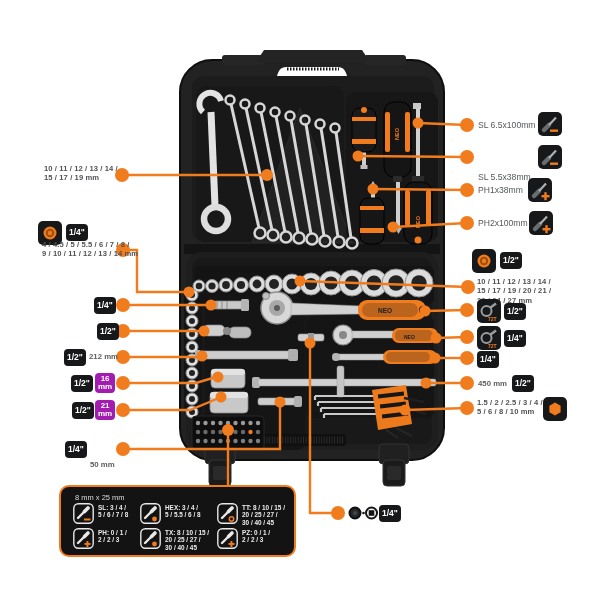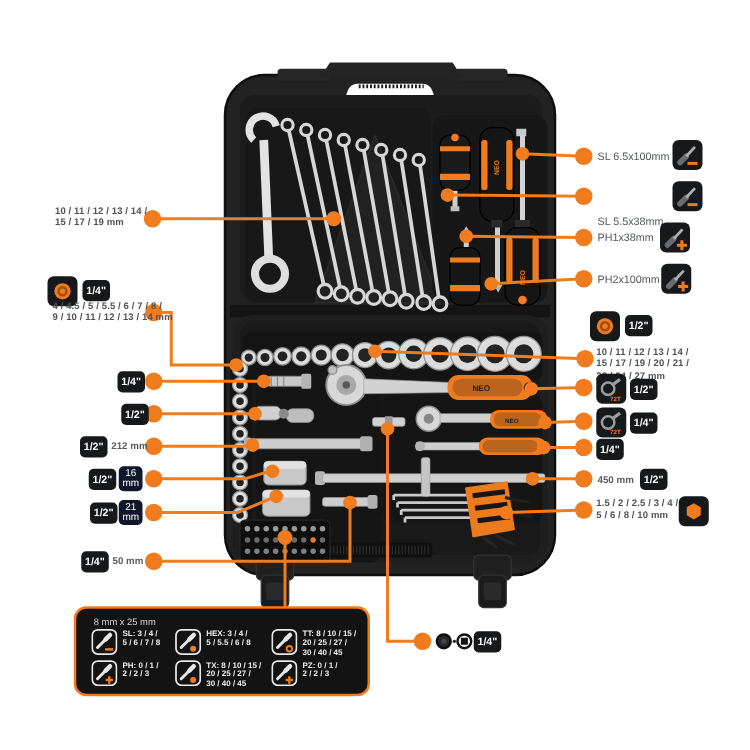--- a/index.html
+++ b/index.html
@@ -4,21 +4,21 @@
 <style>
   html,body{margin:0;padding:0;background:#fff;}
   body{width:600px;height:600px;position:relative;overflow:hidden;
        font-family:"Liberation Sans",sans-serif;}
   .abs{position:absolute;}
   .mm{font-size:7.6px;font-weight:bold;color:#4f5154;line-height:9.4px;letter-spacing:.1px;white-space:nowrap;}
   .sd{font-size:8.6px;font-weight:normal;color:#55575a;white-space:nowrap;}
   .gray{font-size:7.8px;font-weight:bold;color:#5a5c5f;white-space:nowrap;}
   .badge{background:#17181a;color:#fff;font-weight:bold;font-size:8.5px;line-height:1;
          padding:4px 3px;border-radius:4px;display:inline-block;white-space:nowrap;}
-  .badge2{background:#0f172a;color:#fff;font-weight:normal;font-size:8px;line-height:8px;
+  .badge2{background:#a21caf;color:#fff;font-weight:bold;font-size:8px;line-height:8px;
           padding:2px 3px;border-radius:4px;text-align:center;display:inline-block;}
   .icon-sq{width:24px;height:24px;background:#17181a;border-radius:5px;display:flex;
            align-items:center;justify-content:center;}
   .panel{background:#131313;border:2.5px solid #F07C1E;border-radius:10px;}
   .panel-title{font-size:7.5px;color:#d9d9d9;font-weight:normal;white-space:nowrap;}
   .cell-text{font-size:6.4px;color:#ececec;font-weight:bold;line-height:7.3px;white-space:nowrap;}
 </style>
 </head>
 <body>
 
@@ -446,21 +446,21 @@
   <div>mm</div>
 </div>
 
 <div class="abs badge" style="left:72px;top:402px;">1/2"</div>
 <div class="abs badge2" style="left:95px;top:400px;">
   <div>21</div>
   <div>mm</div>
 </div>
 
 <div class="abs badge" style="left:65px;top:441px;">1/4"</div>
-<div class="abs gray" style="left:90px;top:444px;">50 mm</div>
+<div class="abs gray" style="left:90px;top:460px;">50 mm</div>
 
 <div class="abs sd" style="left:478px;top:120px;">SL 6.5x100mm</div>
 <div class="abs icon-sq" style="left:538px;top:112px;">
   <svg width="24" height="24">
       <line x1="6" y1="18" x2="11" y2="13" stroke="#6a6d70" stroke-width="4.5" stroke-linecap="round"></line>
       <line x1="11" y1="13" x2="18" y2="5.5" stroke="#aeb1b4" stroke-width="2.2"></line>
       <rect x="12" y="17.5" width="8" height="2.4" fill="#F07C1E"></rect>
     </svg>
 </div>
 

